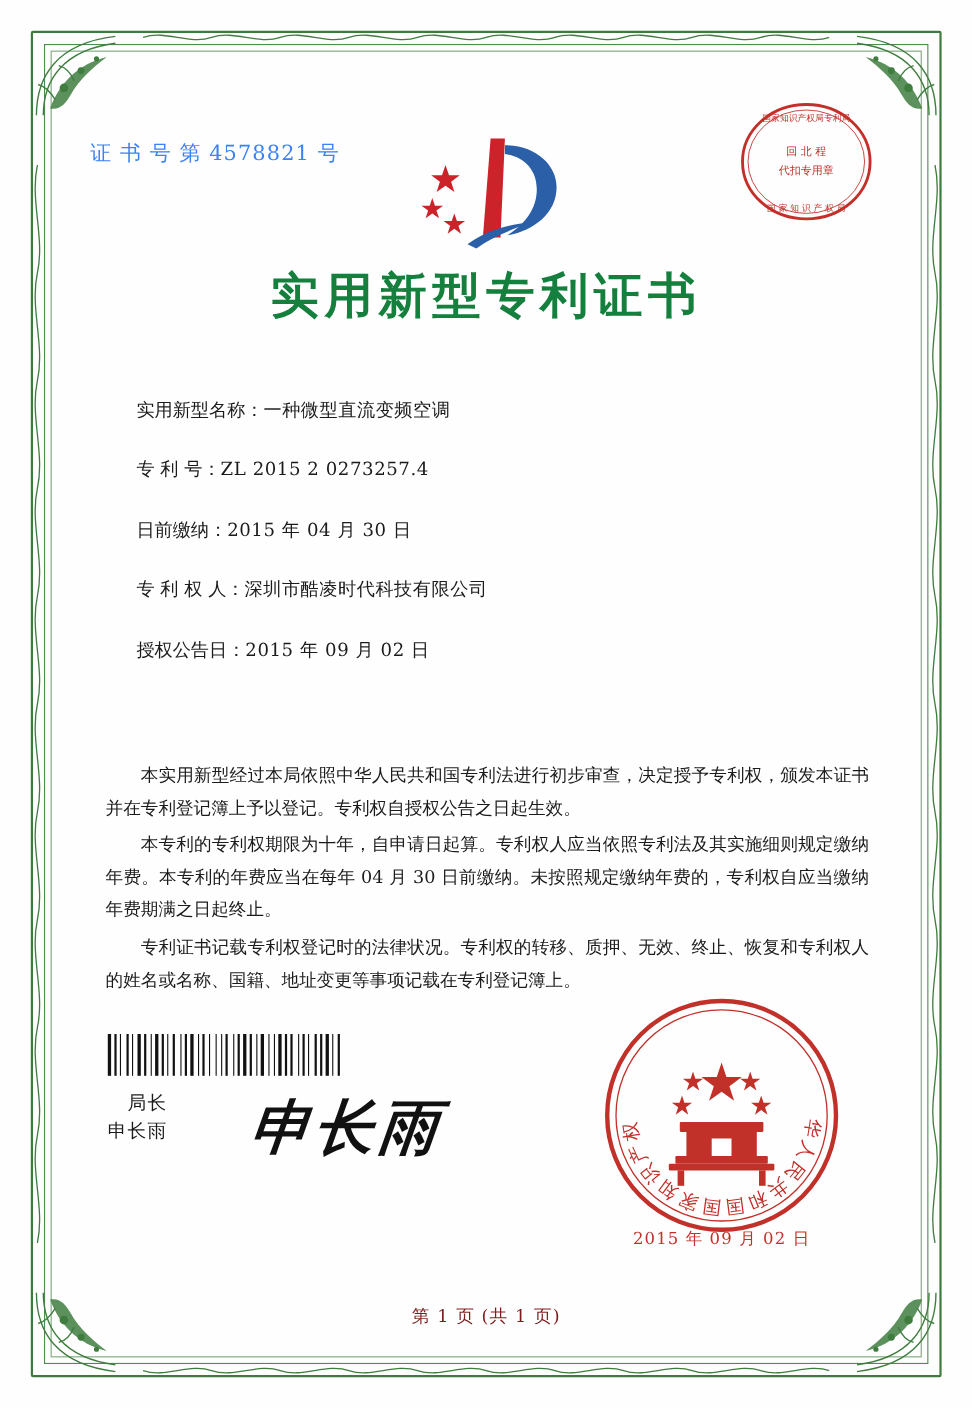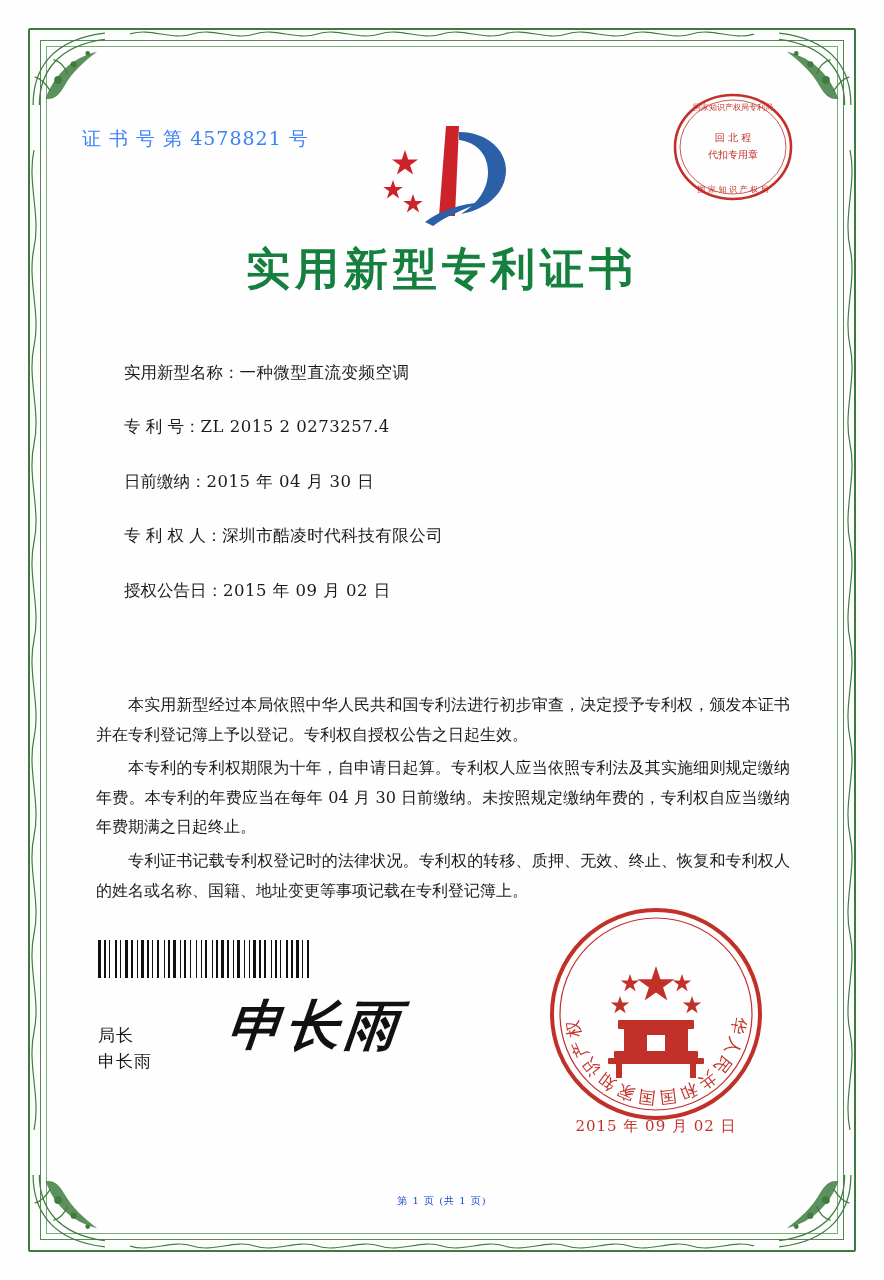--- a/index.html
+++ b/index.html
@@ -165,22 +165,23 @@
     display: block;
     background: #111;
     height: 100%;
     margin-right: 1px;
   }
 
   
   .sig-block {
     position: absolute;
     left: 38px;
-    top: 963px;
-    font-family: "DejaVu Serif", "Liberation Serif", serif;
+    top: 931px;
+    font-family: "DejaVu Serif", "Liberation Serif", serif;
+    text-align: right;
   }
   .sig-label {
     font-size: 17px;
     line-height: 1.5;
     letter-spacing: 1px;
   }
   .sig-hand {
     position: absolute;
     left: 168px;
     top: 930px;
@@ -212,22 +213,22 @@
     color: #c2302a;
     font-family: "DejaVu Serif", "Liberation Serif", serif;
     letter-spacing: 1px;
   }
 
   .footer {
     position: absolute;
     left: 0; right: 0;
     bottom: 12px;
     text-align: center;
-    font-size: 10px;
-    color: #1d4ed8;
+    font-size: 16px;
+    color: #7f1d1d;
     font-family: "DejaVu Serif", "Liberation Serif", serif;
     letter-spacing: 1px;
   }
 </style>
 </head>
 <body>
 
 <div class="page">
 
   <div class="border-outer"></div>

